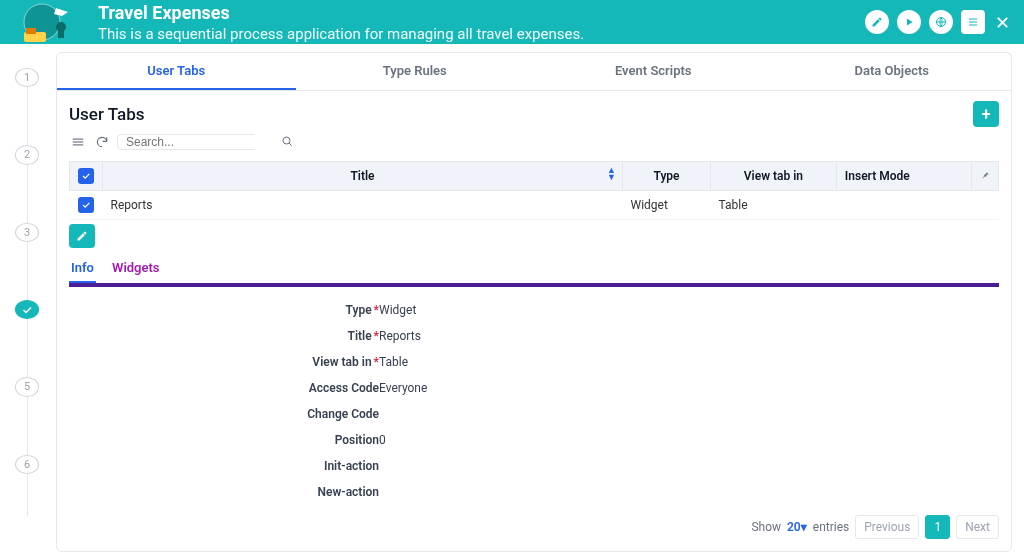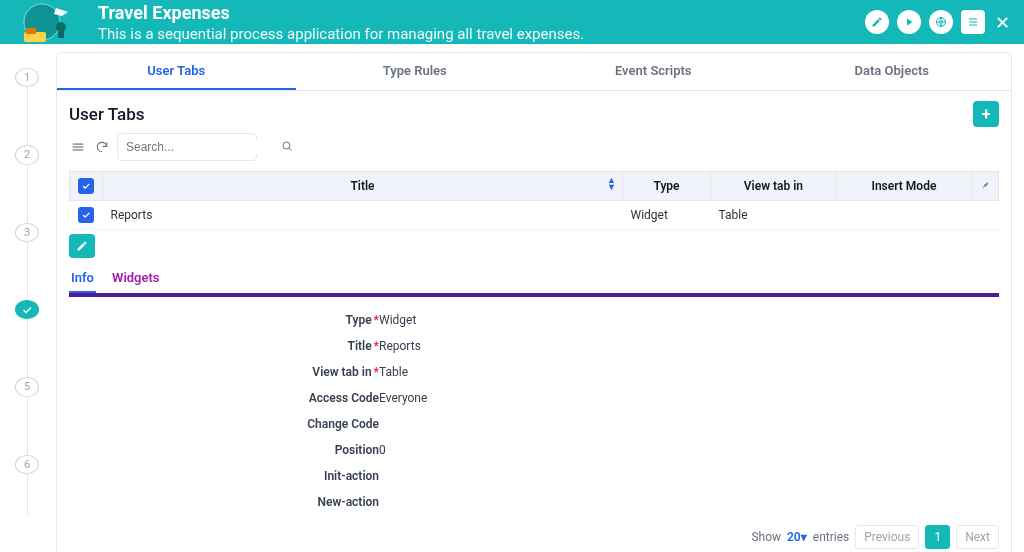--- a/index.html
+++ b/index.html
@@ -74,21 +74,21 @@
   .panel-title { font-size: 17px; font-weight: 500; color: #111827; }
   .add-btn {
     width: 26px; height: 26px; background: #14b8b8; color: #fff; border-radius: 4px;
     display: inline-flex; align-items: center; justify-content: center; font-size: 16px; font-weight: 700; cursor: pointer;
   }
 
   .toolbar { display: flex; align-items: center; gap: 6px; margin-bottom: 10px; }
   .icon-btn { width: 18px; height: 18px; display: inline-flex; align-items: center; justify-content: center; color: #6b7280; cursor: pointer; font-size: 14px; }
   .search-wrap {
     display: flex; align-items: center; border: 1px solid #e5e7eb; border-radius: 4px;
-    padding: 2px 8px; width: 140px; height: 28px;
+    padding: 2px 8px; width: 140px; height: 16px;
   }
   .search-wrap input {
     border: none; outline: none; flex: 1; font-size: 12px; color: #6b7280;
   }
   .search-wrap .s-icon { color: #6b7280; font-size: 12px; }
 
   
   table.grid { width: 100%; border-collapse: collapse; font-size: 12px; }
   table.grid thead th {
     background: #f0f3f9; color: #111827; font-weight: 600; padding: 6px 8px;
@@ -244,21 +244,21 @@
                     <path d="M5 12l5 5L20 7"></path>
                   </svg>
               </span>
             </th>
             <th style="width:520px; text-align:center;">
               <span>Title</span>
               <span class="sort-arrows">▲<br>▼</span>
             </th>
             <th style="text-align:center;">Type</th>
             <th style="text-align:center;">View tab in</th>
-            <th style="text-align:center;">Insert Mode</th>
+            <th style="">Insert Mode</th>
             <th style="width:26px; text-align:center;">
               <span class="pin">
                 <svg viewBox="0 0 24 24" width="10" height="10" fill="currentColor">
                     <path d="M14 3l7 7-4 1-3 6-2-2-5 5-1-1 5-5-2-2 6-3 1-4-2-2z"></path>
                   </svg>
               </span>
             </th>
           </tr>
         </thead>
         <tbody>

